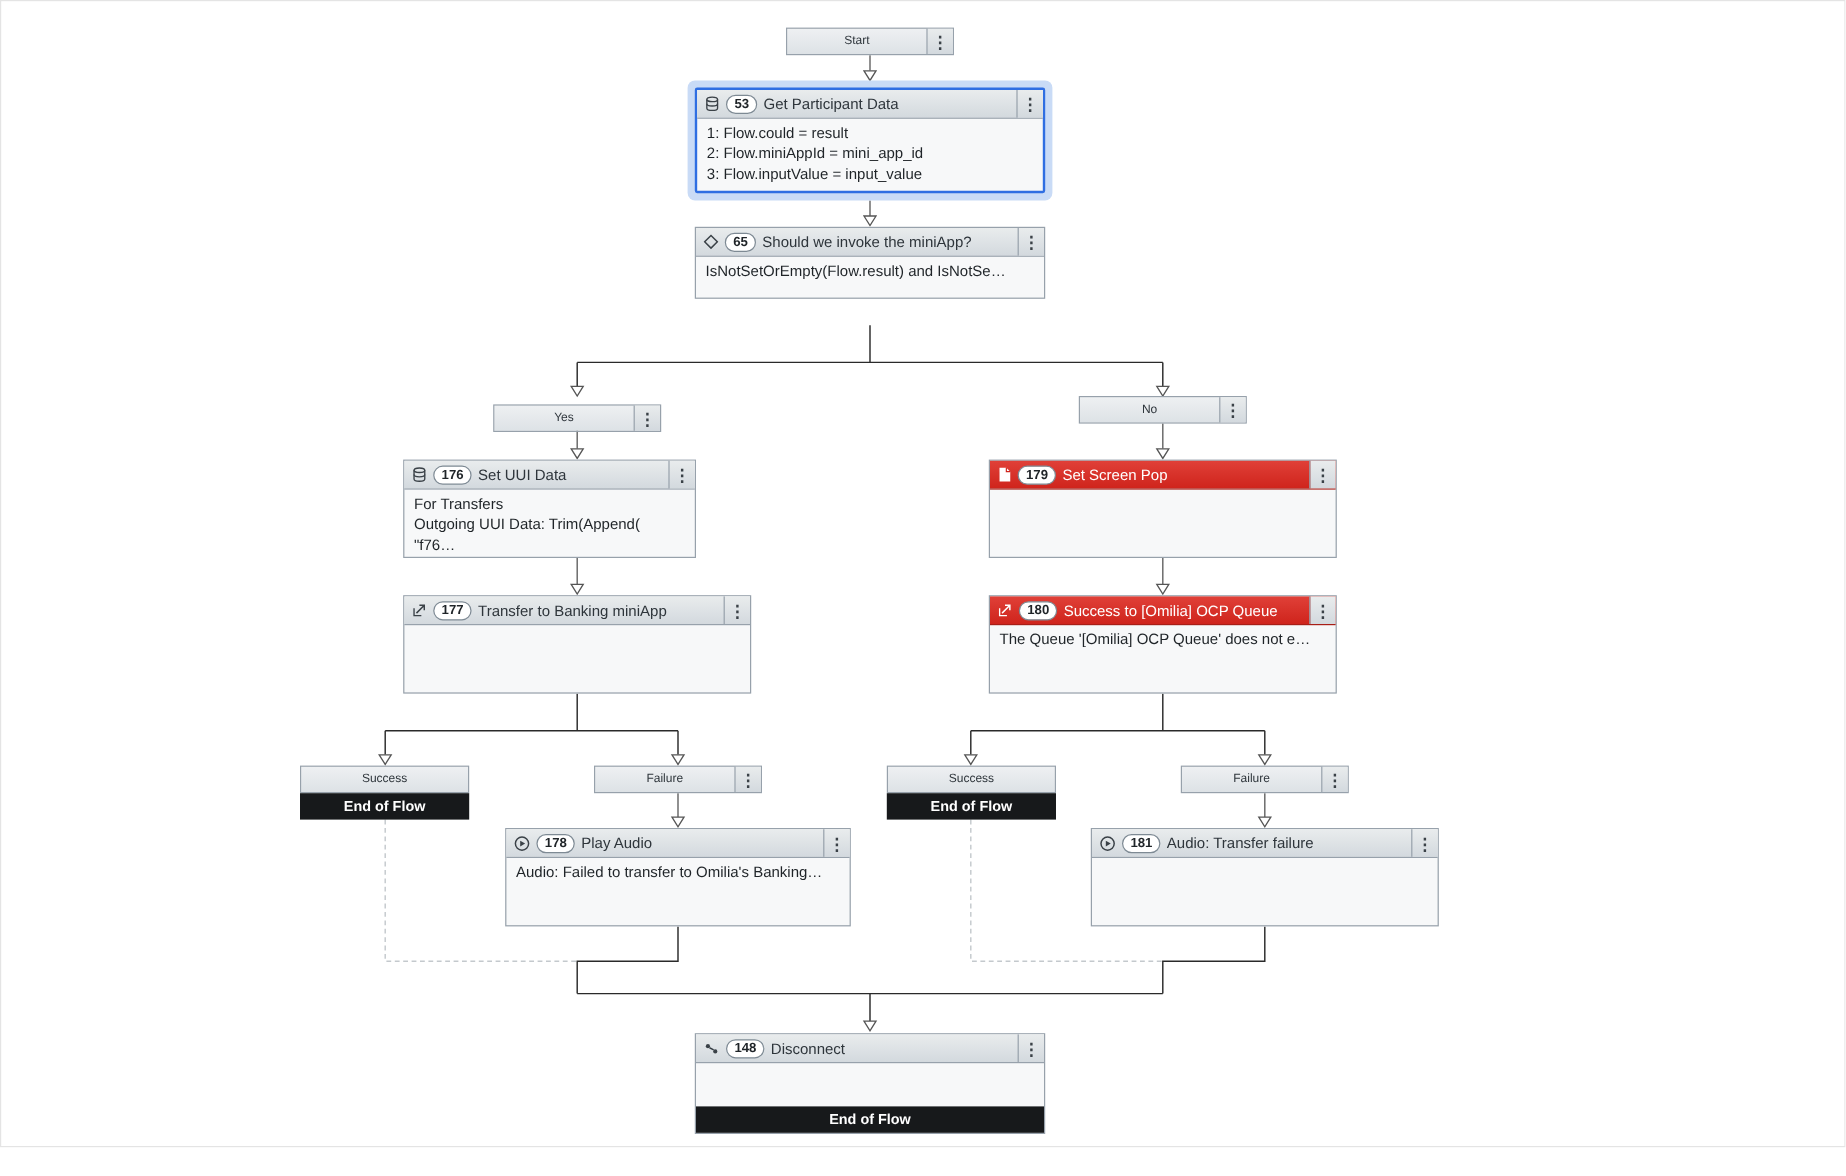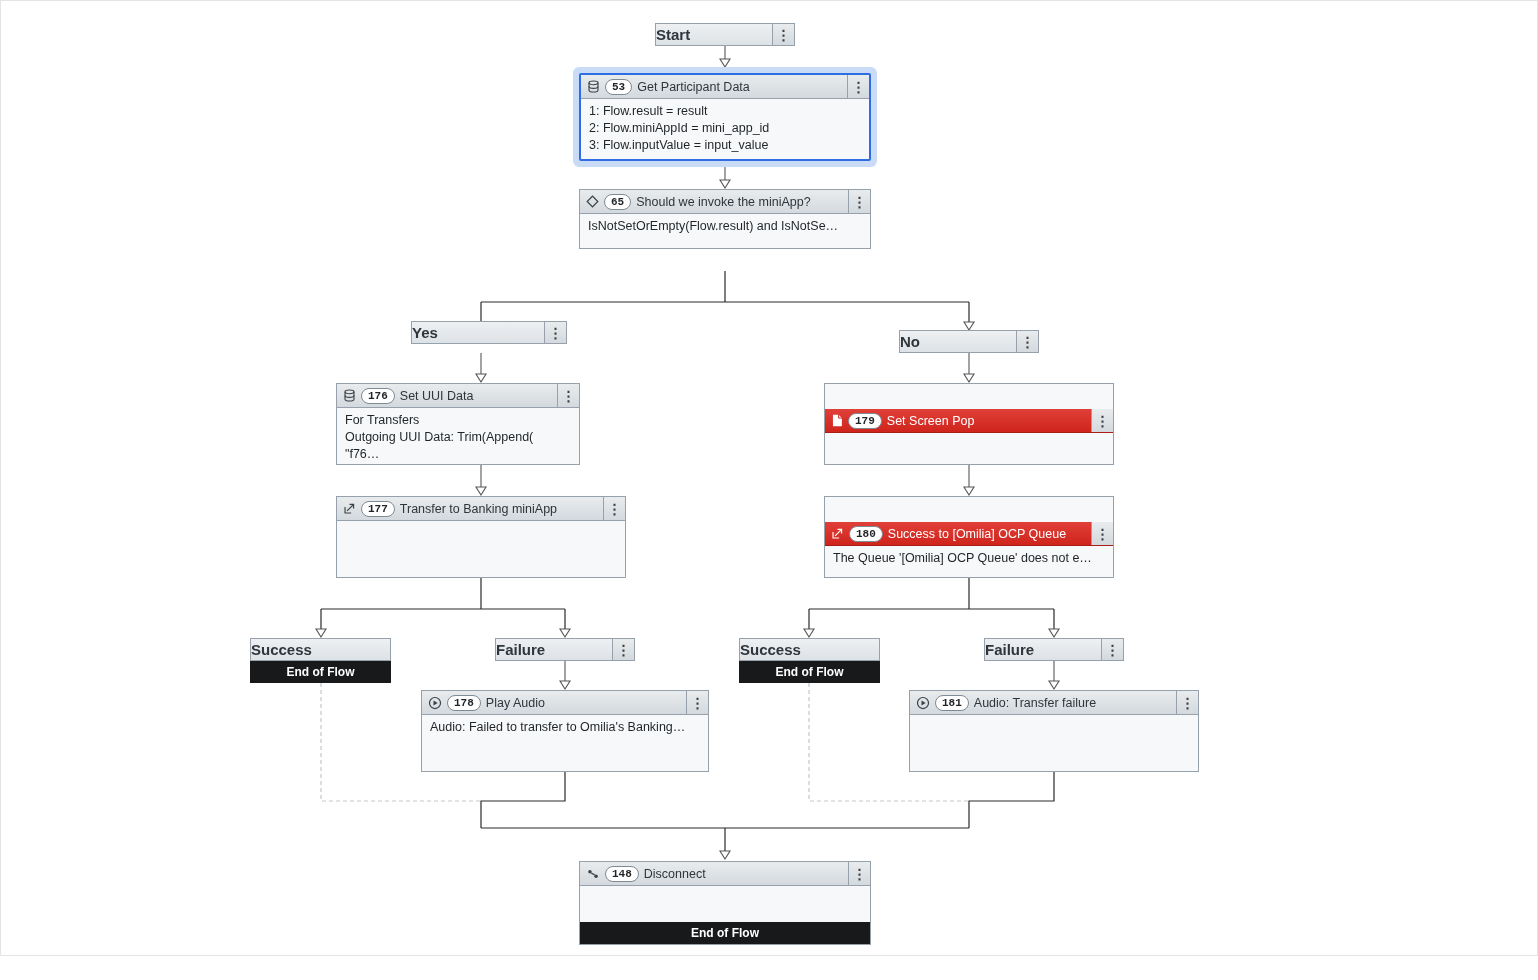--- a/index.html
+++ b/index.html
@@ -7,34 +7,34 @@
   #canvas { position: relative; width: 1538px; height: 956px; background: #fff; border: 1px solid #e4e4e4; overflow: hidden; }
   svg.connectors { position: absolute; left: 0; top: 0; pointer-events: none; }
 
   .node { position: absolute; background: #f7f8f9; border: 1px solid #97a1ab; }
   .node.selected { border: 2px solid #2f6ee2; border-radius: 2px; box-shadow: 0 0 0 6px #c9dbf6; }
   .node-header { height: 24px; display: flex; align-items: center; gap: 5px; padding-left: 6px;
                  background: linear-gradient(#e9eced, #d3d9de); border-bottom: 1px solid #97a1ab; }
   .node-header .title { flex: 1; font-weight: normal; font-size: 12.5px; color: #2e353b;
                         white-space: nowrap; overflow: hidden; }
   .badge { background: #fff; border: 1px solid #7e8a94; border-radius: 8px; padding: 0 6px;
-           font-weight: bold; font-size: 11px; line-height: 14px; color: #1f2428; font-family: Liberation Mono, monospace; }
+           font-weight: bold; font-size: 11px; line-height: 14px; color: #1f2428; }
   .kebab { width: 22px; align-self: stretch; border-left: 1px solid #97a1ab;
            background: linear-gradient(#e9eced, #d3d9de);
            display: flex; align-items: center; justify-content: center;
            font-size: 14px; font-weight: bold; color: #3a4147; cursor: pointer; }
-  .node.error .node-header { background: linear-gradient(#e04038, #cf241c); border-bottom-color: #a81e17; margin-top: 25px; }
+  .node.error .node-header { background: linear-gradient(#e04038, #cf241c); border-bottom-color: #a81e17; }
   .node.error .title { color: #fff; }
   .node-body { padding: 4px 8px; font-size: 12.5px; color: #1f2428; line-height: 17px; }
   .node-footer { position: absolute; left: 0; right: 0; bottom: 0; height: 22px; background: #17191b;
                  color: #fff; font-weight: bold; font-size: 12px; text-align: center; line-height: 22px; }
 
   .branch { position: absolute; height: 23px; display: flex; background: linear-gradient(#eef0f2, #dde2e6);
             border: 1px solid #97a1ab; }
-  .branch .blabel { flex: 1; font-weight: bold; font-size: 15px; color: #2e353b; line-height: 21px; }
+  .branch .blabel { flex: 1; text-align: center; font-weight: normal; font-size: 10px; color: #2e353b; line-height: 21px; }
   .endflow { position: absolute; height: 22px; background: #17191b; color: #fff; font-weight: bold;
              font-size: 12px; text-align: center; line-height: 22px; }
   .icon { display: inline-flex; align-items: center; }
 </style>
 </head>
 <body>
 
 <div id="canvas">
 
   <svg class="connectors" width="1538" height="956">
@@ -95,21 +95,21 @@
             <ellipse cx="8" cy="3.5" rx="5.5" ry="2.3" fill="none" stroke="#3a4147" stroke-width="1.4"></ellipse>
             <path d="M2.5 3.5v9c0 1.3 2.5 2.3 5.5 2.3s5.5-1 5.5-2.3v-9" fill="none" stroke="#3a4147" stroke-width="1.4"></path>
             <path d="M2.5 8c0 1.3 2.5 2.3 5.5 2.3S13.5 9.3 13.5 8" fill="none" stroke="#3a4147" stroke-width="1.4"></path>
           </svg>
       </span>
       <span class="badge">53</span>
       <span class="title">Get Participant Data</span>
       <span class="kebab">⋮</span>
     </div>
     <div class="node-body">
-      <div>1: Flow.result = result</div>
+      <div>1: Flow.could = result</div>
       <div>2: Flow.miniAppId = mini_app_id</div>
       <div>3: Flow.inputValue = input_value</div>
     </div>
   </div>
 
   <div class="node" style="left:578px;top:188px;width:292px;height:60px">
     <div class="node-header">
       <span class="icon">
         <svg width="13" height="13" viewBox="0 0 16 16">
             <rect x="3.4" y="3.4" width="9.2" height="9.2" transform="rotate(45 8 8)" fill="none" stroke="#3a4147" stroke-width="1.5"></rect>
@@ -117,21 +117,21 @@
       </span>
       <span class="badge">65</span>
       <span class="title">Should we invoke the miniApp?</span>
       <span class="kebab">⋮</span>
     </div>
     <div class="node-body">
       <div>IsNotSetOrEmpty(Flow.result) and IsNotSe…</div>
     </div>
   </div>
 
-  <div class="branch" style="left:410px;top:320px;width:156px">
+  <div class="branch" style="left:410px;top:336px;width:140px">
     <span class="blabel">Yes</span>
     <span class="kebab">⋮</span>
   </div>
   <div class="branch" style="left:898px;top:329px;width:140px">
     <span class="blabel">No</span>
     <span class="kebab">⋮</span>
   </div>
 
   <div class="node" style="left:335px;top:382px;width:244px;height:82px">
     <div class="node-header">

